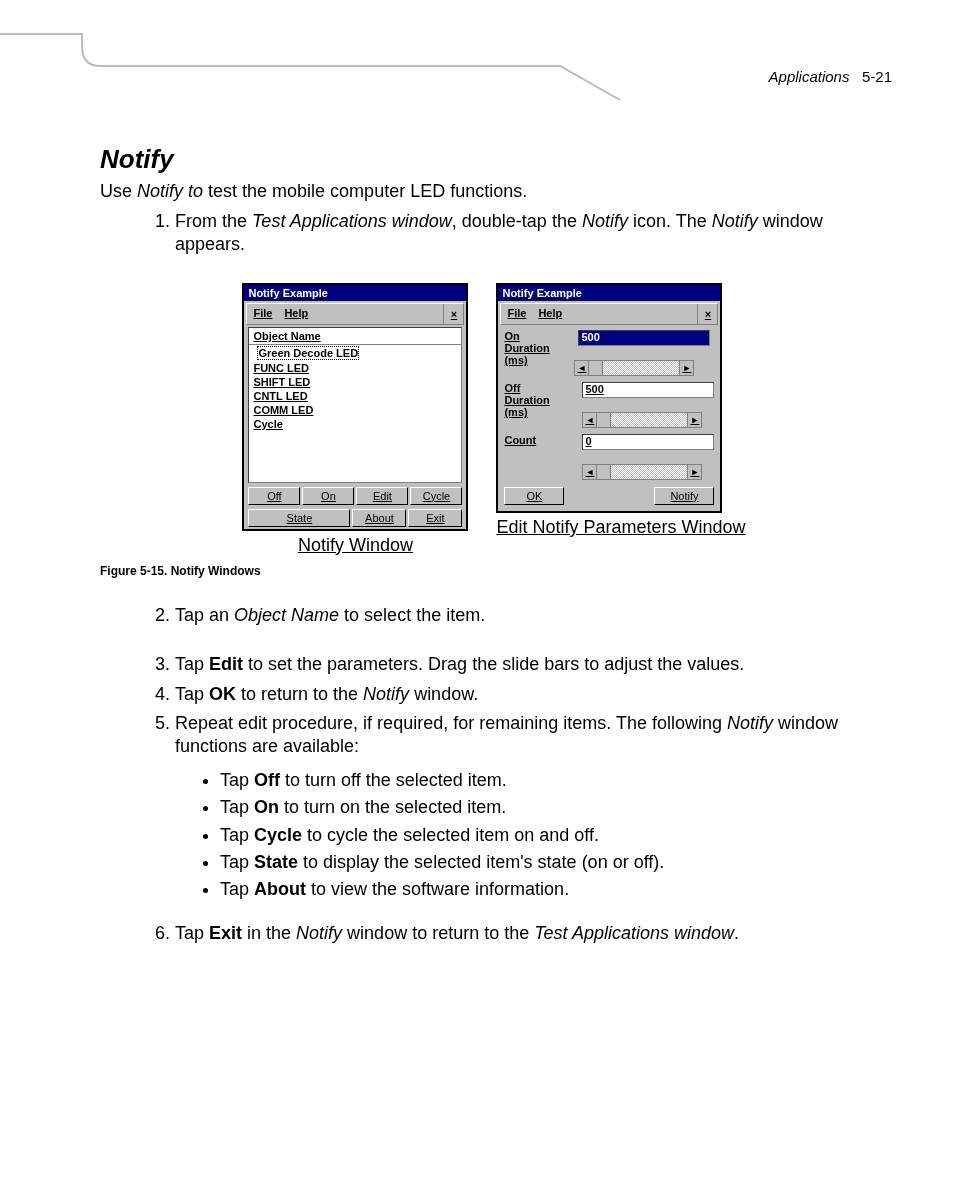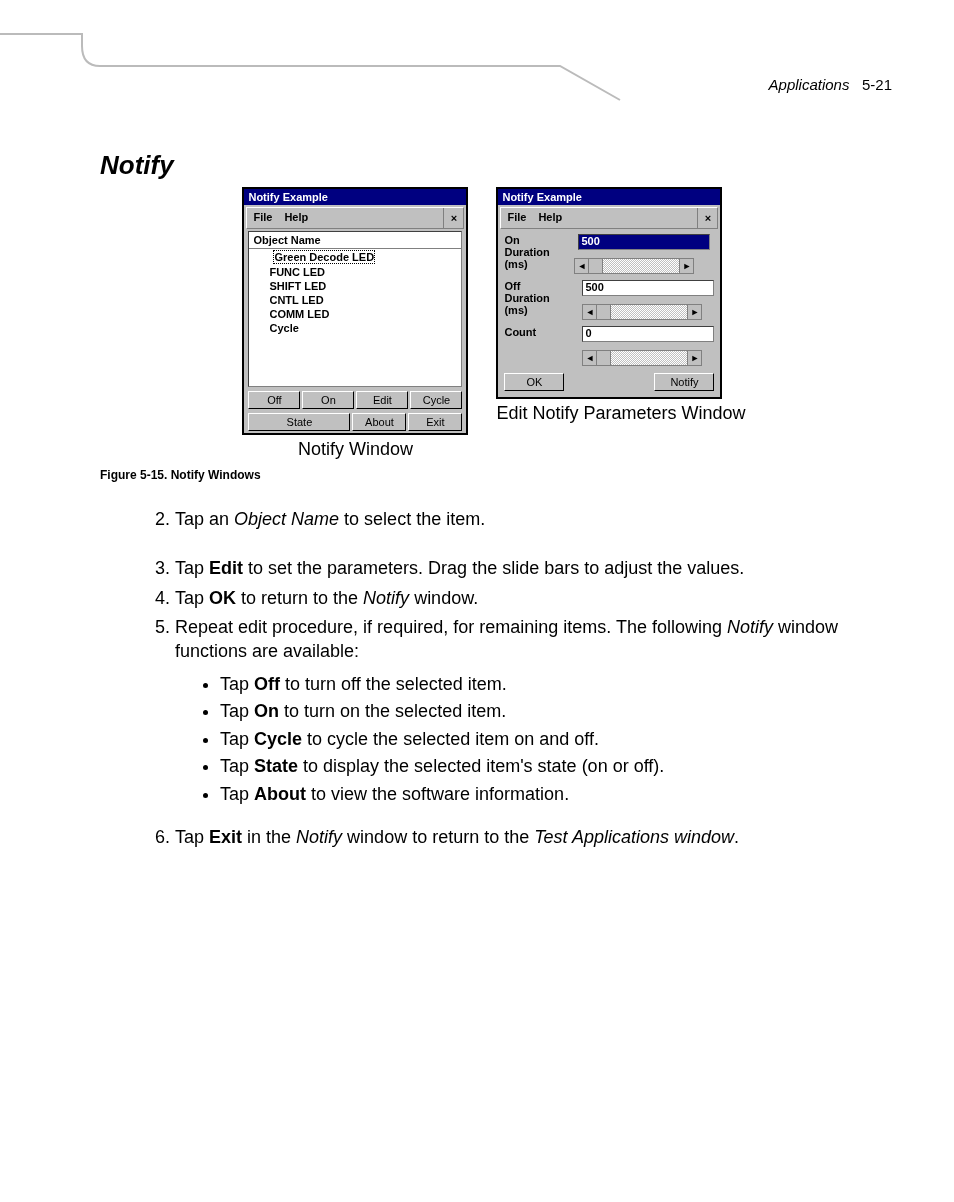--- a/index.html
+++ b/index.html
@@ -13,26 +13,26 @@
   position: relative;
 }
 .page-decor {
   position: absolute;
   top: 32px; left: 0; width: 100%; height: 70px;
   overflow: hidden;
 }
 .page-decor svg { width: 100%; height: 100%; }
 .header-right {
   position: absolute;
-  top: 76px; right: 62px;
+  top: 68px; right: 62px;
   font-size: 15px;
 }
 .content {
   position: absolute;
-  top: 150px; left: 100px;
+  top: 144px; left: 100px;
   width: 788px;
 }
 h1 {
   font-style: italic;
   font-weight: bold;
   font-size: 26px;
   margin-bottom: 6px;
 }
 .intro { margin-bottom: 8px; font-size: 18px; }
 .em { font-style: italic; }
@@ -45,20 +45,21 @@
 }
 ol.steps > li { margin-bottom: 6px; line-height:1.3; }
 ol.steps > li:first-child { margin-bottom: 26px; }
 ul.bullets { list-style: disc; margin: 10px 0 20px 36px; }
 ul.bullets li { margin: 4px 9px; }
 .figure-wrap {
   display: flex;
   justify-content: center;
   gap: 28px;
   margin: 0 0 8px 0;
+  text-decoration: underline;
 }
 .figcap {
   text-align: center;
   font-size: 18px;
   margin-top: 4px;
 }
 .figname {
   font-weight: bold;
   font-size: 12px;
   margin: 6px 0 26px 0;
@@ -110,21 +111,21 @@
   border-left: 1px solid #404040;
   height: 156px;
 }
 .listhead {
   padding: 2px 4px;
   font-weight: bold;
   border-bottom: 1px solid #808080;
   font-size: 11px;
 }
 .listrow {
-  padding: 1px 20px;
+  padding: 1px 4px;
   font-weight: bold;
   font-size: 11px;
 }
 .sel {
   border: 1px dotted #000;
   margin: 0px 4px;
   display: inline-block;
 }
 .btnrow {
   display: flex;
@@ -160,21 +161,21 @@
 .numbox {
   height: 16px;
   width: 132px;
   background: #fff;
   border: 1px solid #808080;
   border-top: 1px solid #404040;
   border-left: 1px solid #404040;
   font-weight: bold;
   font-size: 11px;
   padding: 0 2px;
-  margin-bottom: 8px;
+  margin-bottom: 14px;
 }
 .numbox.sel { background: #000080; color: #fff; }
 .slider {
   height: 16px;
   width: 120px;
   display: flex;
   border: 1px solid #808080;
 }
 .slbtn {
   width: 14px;
@@ -211,21 +212,27 @@
     <path d="M 0 2 L 82 2 L 82 14 Q 82 34 100 34 L 560 34 L 620 68" stroke="#bbb" stroke-width="2" fill="none"></path>
   </svg>
 </div>
 
 <div class="header-right">
   <span class="em">Applications</span>&nbsp;&nbsp;&nbsp;<span>5-21</span>
 </div>
 
 <div class="content">
   <h1>Notify</h1>
-
+  <p class="intro">
+    <span>Use </span><span class="em">Notify to</span><span> test the mobile computer LED functions.</span>
+  </p>
+
+  <ol class="steps">
+    <li>From the <span class="em">Test Applications window</span>, double-tap the <span class="em">Notify</span> icon. The <span class="em">Notify</span> window appears.</li>
+  </ol>
 
   <div class="figure-wrap">
 
     <div>
       <div class="win">
         <div class="titlebar">Notify Example</div>
         <div class="menubar">
           <div class="item">File</div>
           <div class="item">Help</div>
           <div class="spacer"></div>

